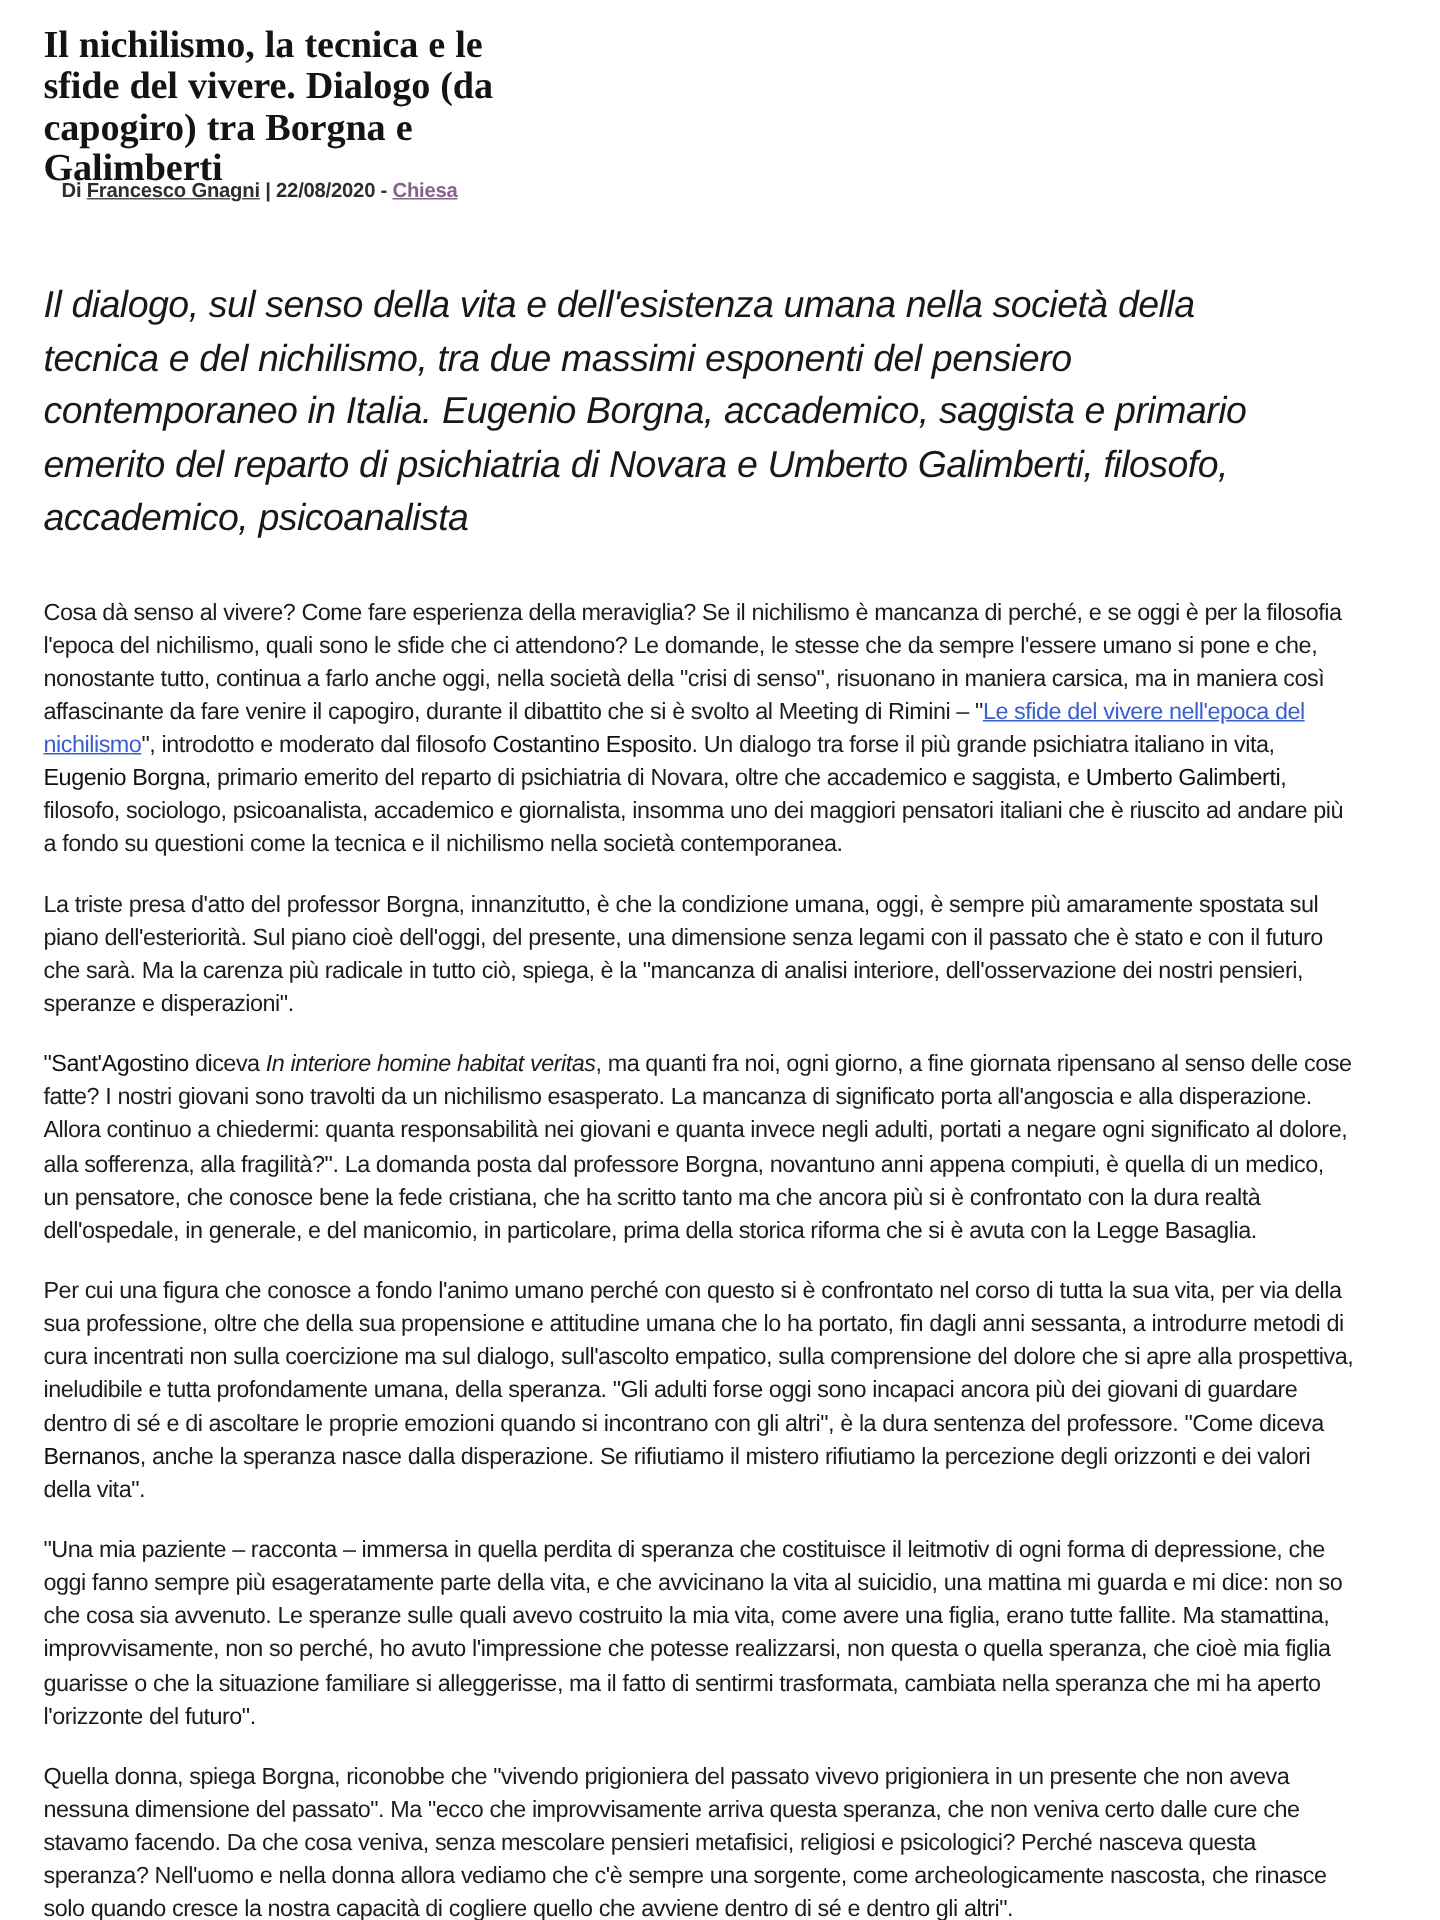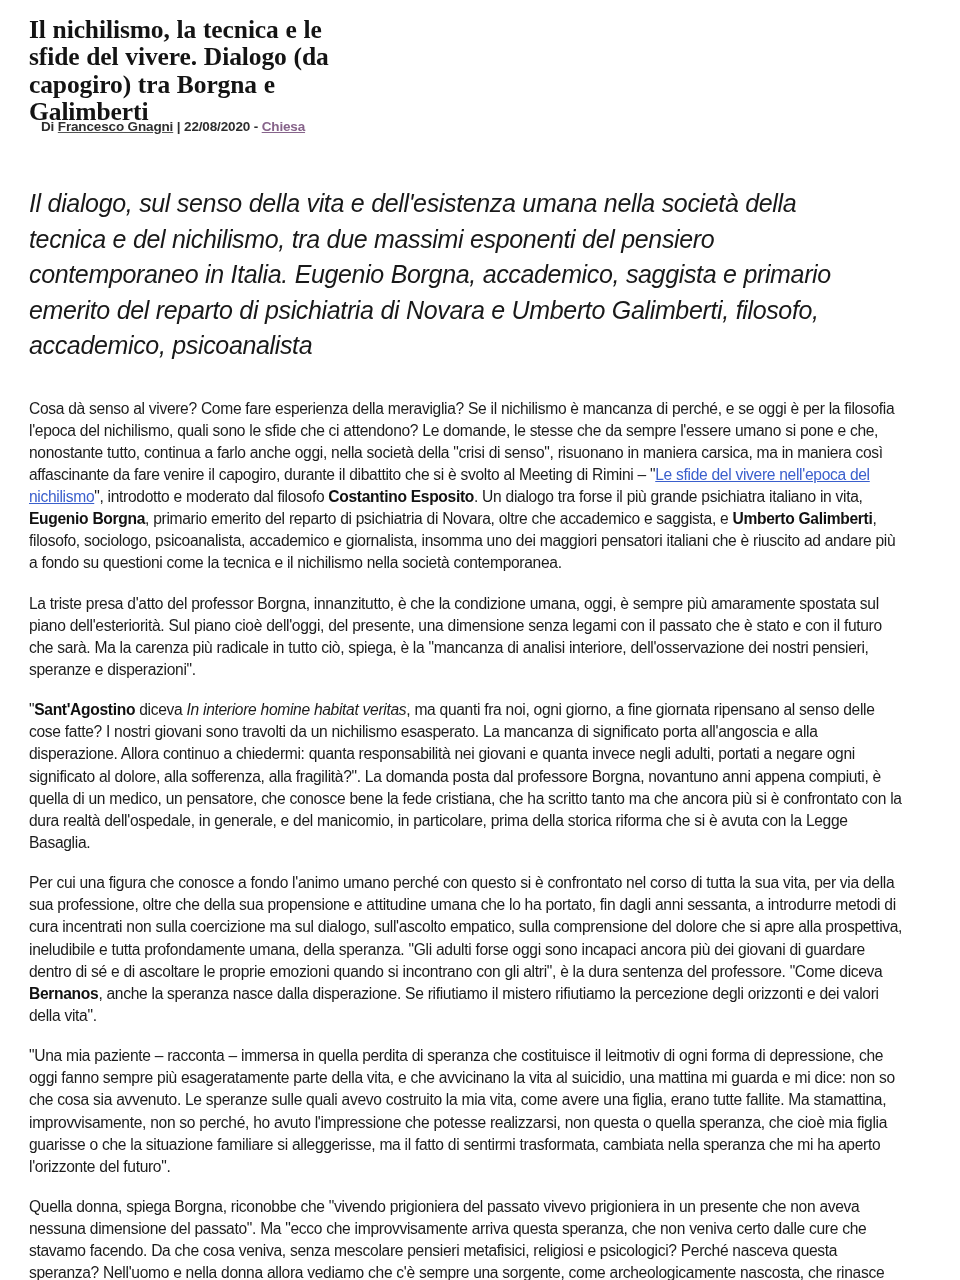--- a/index.html
+++ b/index.html
@@ -104,21 +104,21 @@
     color: #1c1c1c;
     letter-spacing: -0.32px;
     text-align: left;
     word-spacing: 0.1px;
   }
   .article-body p:last-child {
     margin-bottom: 0;
   }
   .article-body b,
   .article-body strong {
-    font-weight: bold;
+    font-weight: normal;
     color: #111;
   }
   .article-body i,
   .article-body em {
   }
   .inline-link {
     color: #3a5fcd;
     text-decoration: underline;
     text-underline-offset: 1px;
     cursor: pointer;

